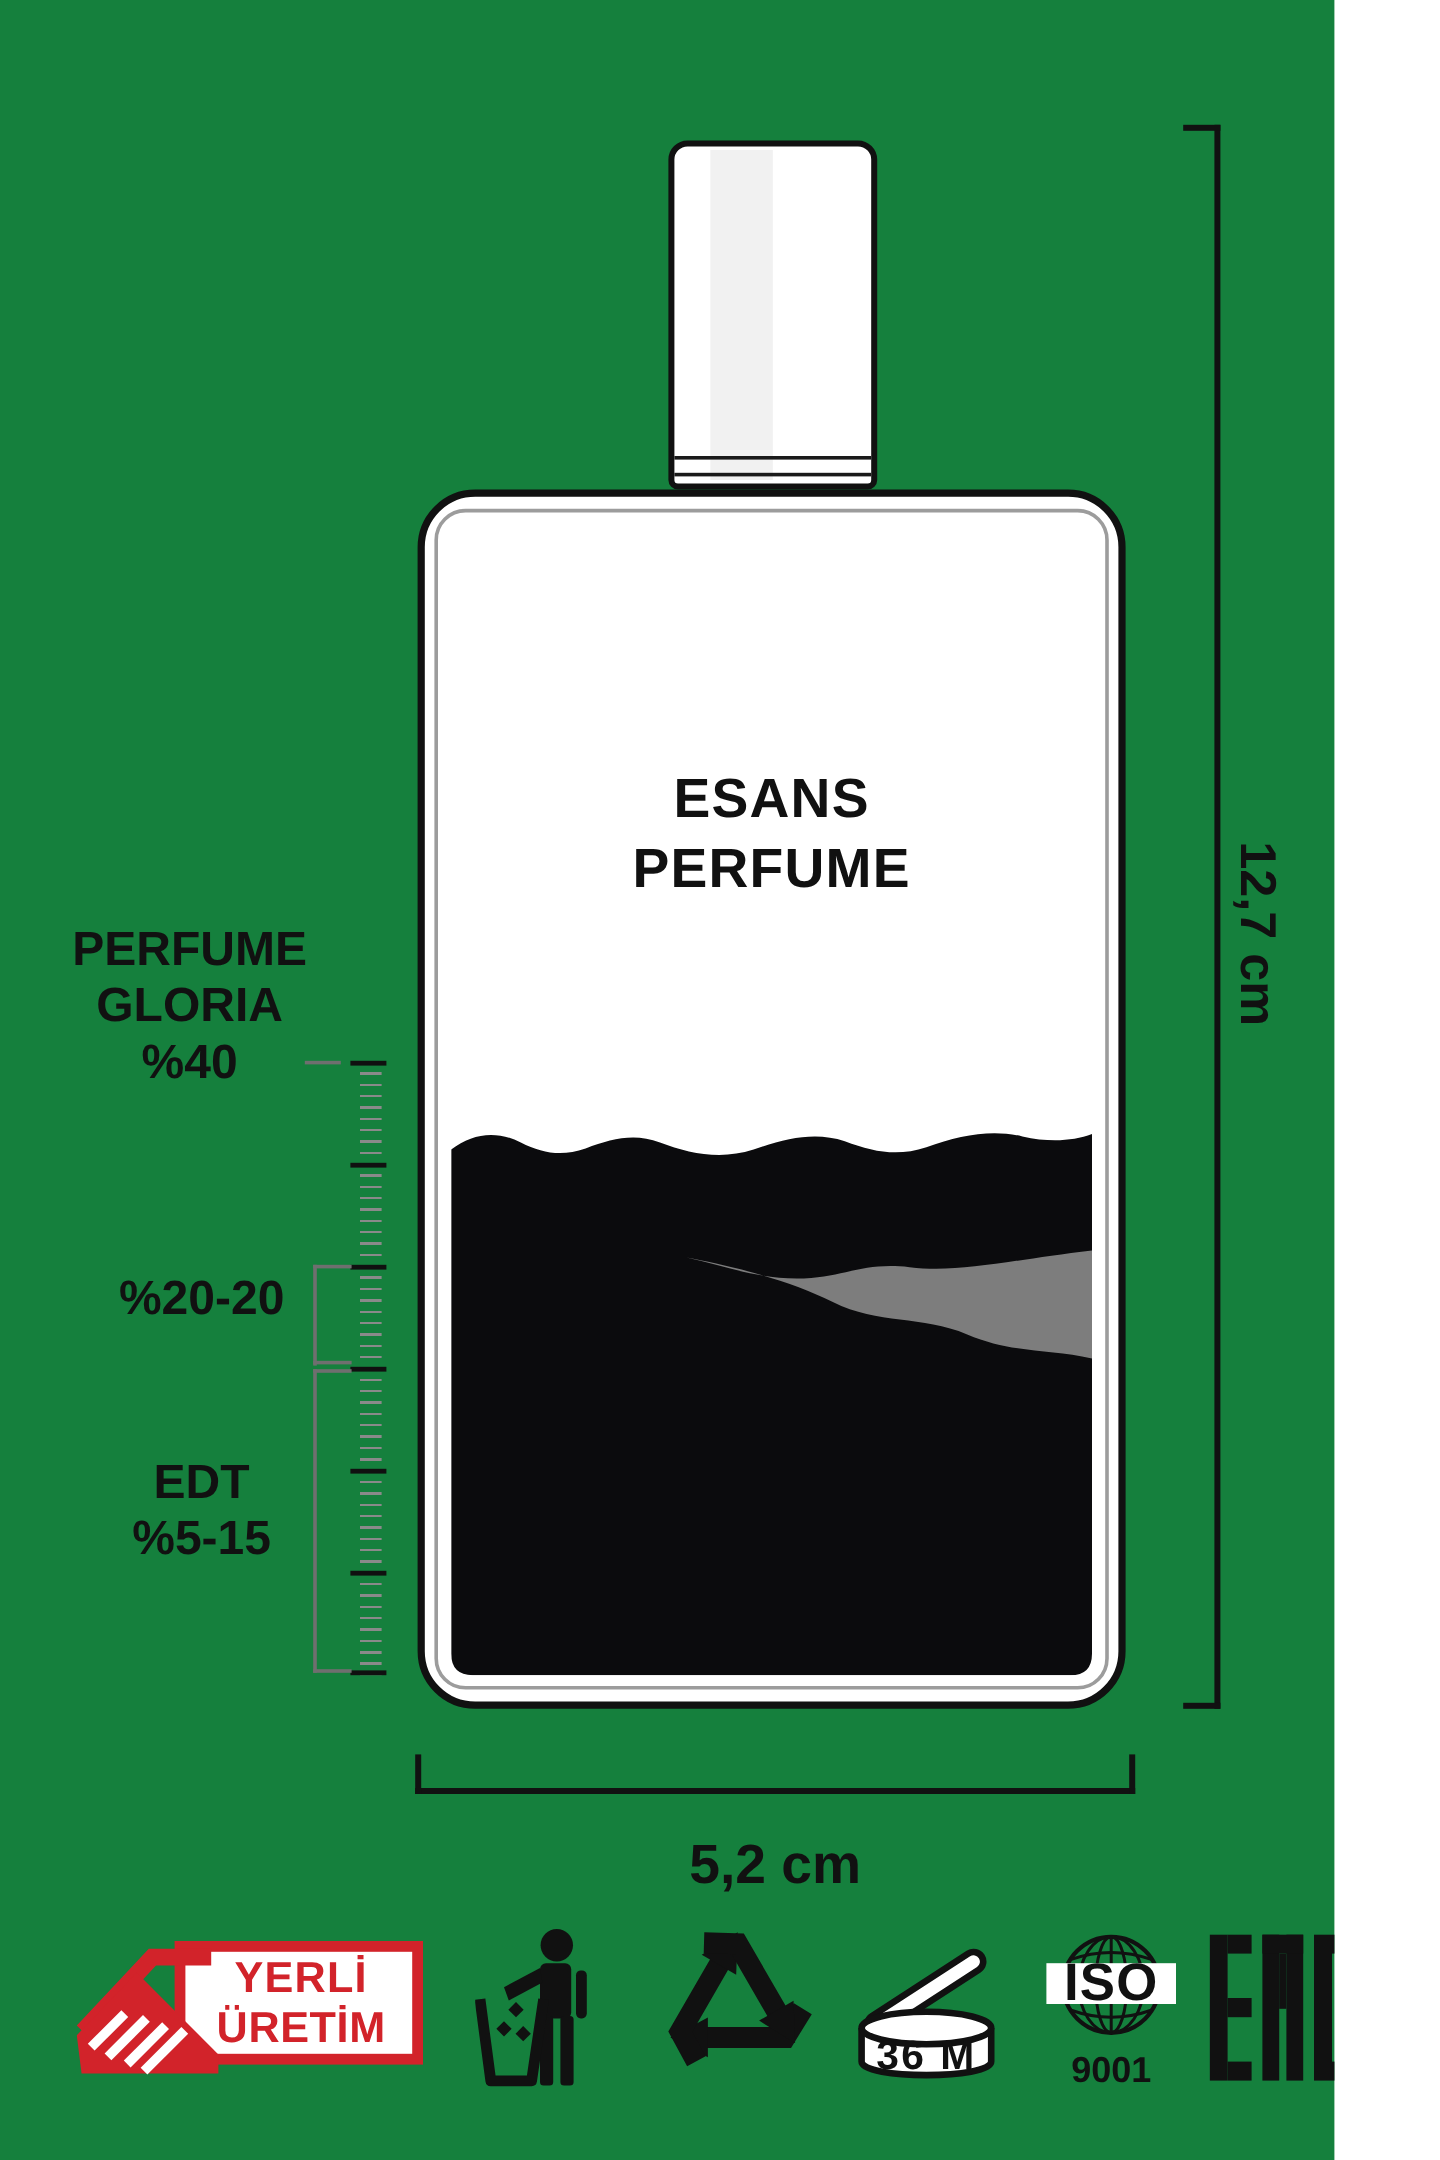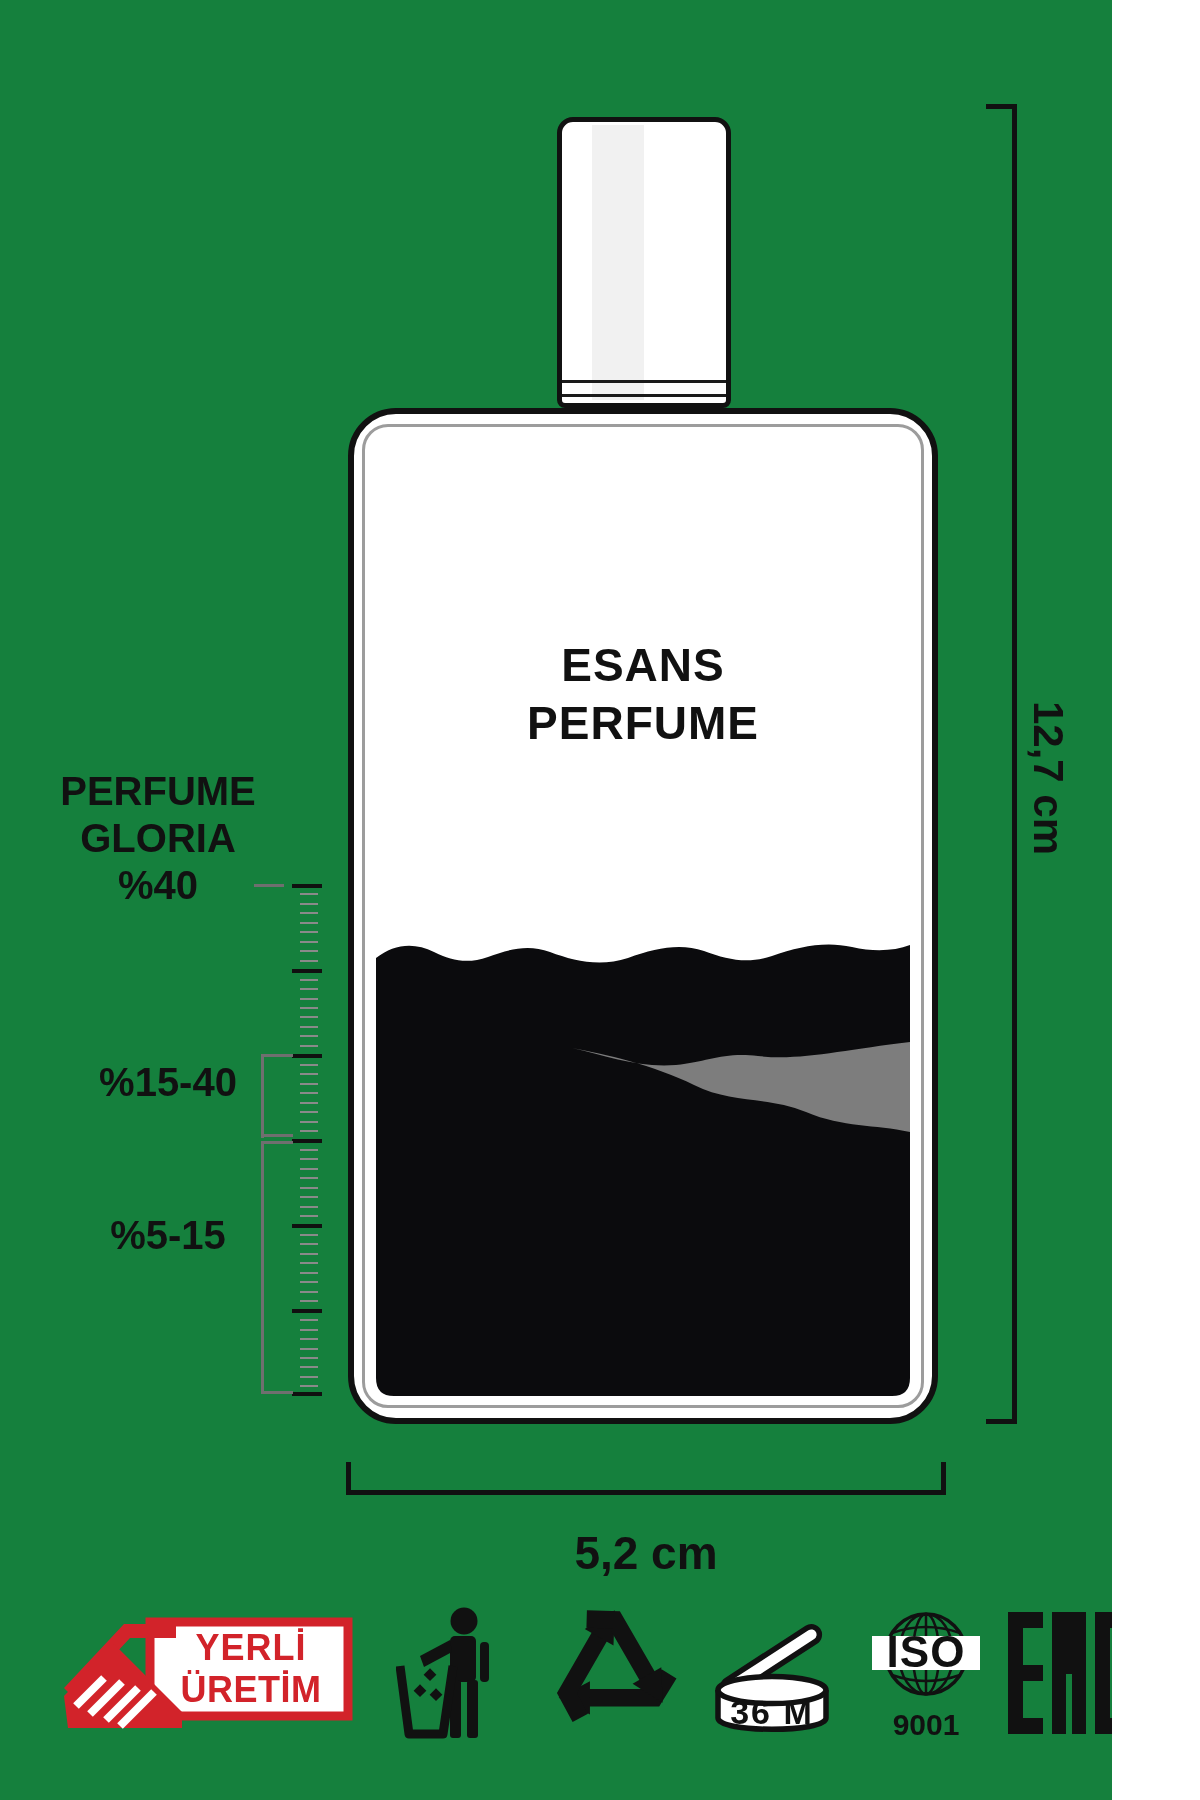--- a/index.html
+++ b/index.html
@@ -72,23 +72,24 @@
     <div>ESANS</div>
     <div>PERFUME</div>
   </div>
 
   <div class="abs lbl" id="lbl-gloria">
     <div>PERFUME</div>
     <div>GLORIA</div>
     <div>%40</div>
   </div>
   <div class="abs lbl" id="lbl-edp">
-    <div>%15-40</div>
+    <div>%20-20</div>
   </div>
   <div class="abs lbl" id="lbl-edt">
+    <div>EDT</div>
     <div>%5-15</div>
   </div>
 
   <div class="abs" id="ruler-minor"></div>
   <div class="abs tick-major" style="top:884px;"></div>
   <div class="abs tick-major" style="top:969px;"></div>
   <div class="abs tick-major" style="top:1054px;"></div>
   <div class="abs tick-major" style="top:1139px;"></div>
   <div class="abs tick-major" style="top:1224px;"></div>
   <div class="abs tick-major" style="top:1309px;"></div>

